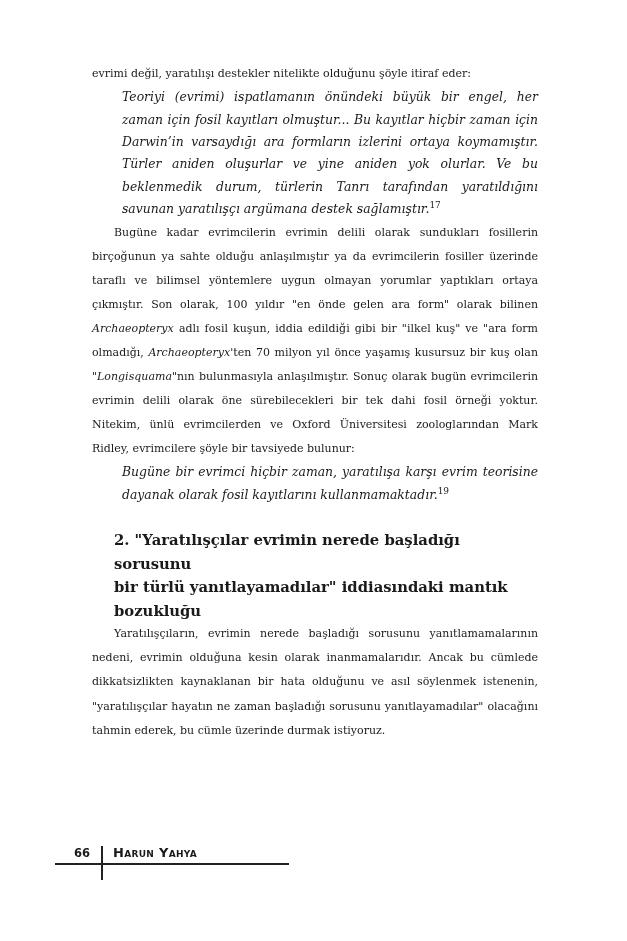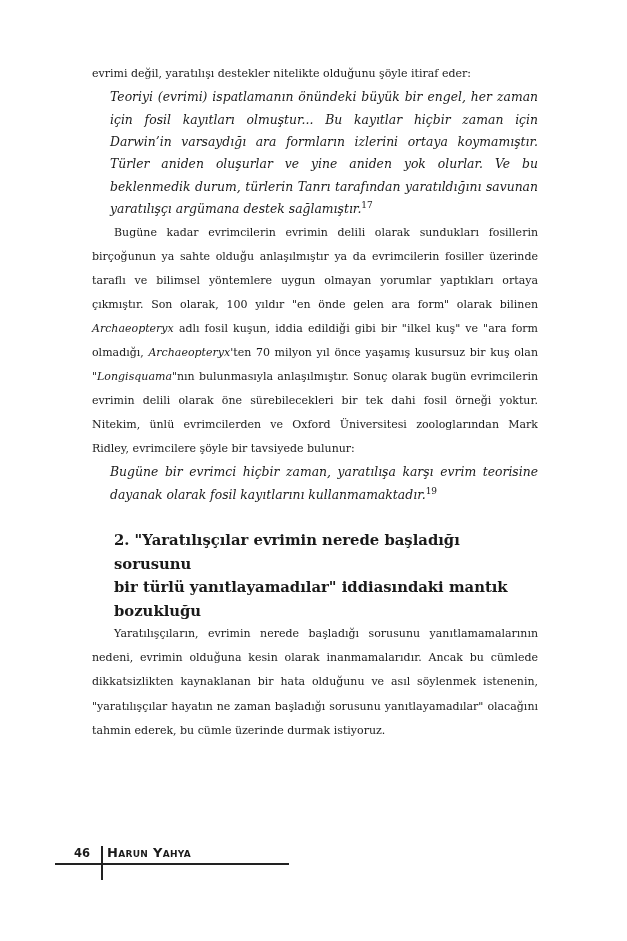--- a/index.html
+++ b/index.html
@@ -2,30 +2,30 @@
 <html><head>
 <meta charset="utf-8">
 <style>
   html, body { margin:0; padding:0; background:#ffffff; }
   body { width:627px; height:941px; position:relative; overflow:hidden; color:#1a1a1a;
          font-family:"DejaVu Serif", "Liberation Serif", serif; }
   .page { position:absolute; left:92px; top:62px; width:446px; }
   .p { font-size:11px; line-height:24.1px; text-align:justify; margin:0; }
   .p.first { text-indent:0; }
   .p.ind { text-indent:22px; }
-  .quote { margin:0 0 0 18px; font-style:italic; font-size:12.4px; line-height:22.4px; text-align:justify; }
+  .quote { margin:0 0 0 30px; font-style:italic; font-size:12.4px; line-height:22.4px; text-align:justify; }
   .quote sup, .p sup { font-size:9px; font-style:normal; vertical-align:super; line-height:0; }
   .h { font-weight:bold; font-size:14.8px; line-height:23.5px; margin:0 0 0 22px; }
   .gap-h { height:22px; }
   em { font-style:italic; }
   .footer { position:absolute; left:55px; top:846px; width:234px; height:34px; }
   .footer .rule { position:absolute; left:0; top:17px; width:234px; height:2px; background:#222; }
   .footer .vbar { position:absolute; left:46px; top:0; width:2px; height:34px; background:#222; }
   .footer .num { position:absolute; left:19px; top:0px; font-family:"DejaVu Sans", sans-serif; font-weight:bold; font-size:11.5px; }
-  .footer .author { position:absolute; left:52px; top:-1px; font-family:"DejaVu Sans", sans-serif; font-weight:bold; font-size:13px; font-variant:small-caps; letter-spacing:0.3px; }
+  .footer .author { position:absolute; left:58px; top:-1px; font-family:"DejaVu Sans", sans-serif; font-weight:bold; font-size:13px; font-variant:small-caps; letter-spacing:0.3px; }
 </style>
 </head>
 <body>
 
 <div class="page">
   <p class="p first">evrimi değil, yaratılışı destekler nitelikte olduğunu şöyle itiraf eder:</p>
 
   <p class="quote"><span>Teoriyi (evrimi) ispatlamanın önündeki büyük bir engel, her zaman için fosil kayıtları olmuştur... Bu kayıtlar hiçbir zaman için Darwin’in varsaydığı ara formların izlerini ortaya koymamıştır. Türler aniden oluşurlar ve yine aniden yok olurlar. Ve bu beklenmedik durum, türlerin Tanrı tarafından yaratıldığını savunan yaratılışçı argümana destek sağlamıştır.</span><sup>17</sup></p>
 
   <p class="p ind"><span>Bugüne kadar evrimcilerin evrimin delili olarak sundukları fosillerin birçoğunun ya sahte olduğu anlaşılmıştır ya da evrimcilerin fosiller üzerinde taraflı ve bilimsel yöntemlere uygun olmayan yorumlar yaptıkları ortaya çıkmıştır. Son olarak, 100 yıldır "en önde gelen ara form" olarak bilinen </span><em>Archaeopteryx</em><span> adlı fosil kuşun, iddia edildiği gibi bir "ilkel kuş" ve "ara form olmadığı, </span><em>Archaeopteryx</em><span>'ten 70 milyon yıl önce yaşamış kusursuz bir kuş olan "</span><em>Longisquama</em><span>"nın bulunmasıyla anlaşılmıştır.  Sonuç olarak bugün evrimcilerin evrimin delili olarak öne sürebilecekleri bir tek dahi fosil örneği yoktur. Nitekim, ünlü evrimcilerden ve Oxford Üniversitesi zoologlarından Mark Ridley, evrimcilere şöyle bir tavsiyede bulunur:</span></p>
@@ -40,15 +40,15 @@
     <div>bir türlü yanıtlayamadılar" iddiasındaki mantık bozukluğu</div>
   </div>
 
   <p class="p ind">Yaratılışçıların, evrimin nerede başladığı sorusunu yanıtlamamalarının nedeni, evrimin olduğuna kesin olarak inanmamalarıdır. Ancak bu cümlede dikkatsizlikten kaynaklanan bir hata olduğunu ve asıl söylenmek istenenin, "yaratılışçılar hayatın ne zaman başladığı sorusunu yanıtlayamadılar" olacağını tahmin ederek, bu cümle üzerinde durmak istiyoruz.</p>
 
 </div>
 
 <div class="footer">
   <div class="rule"></div>
   <div class="vbar"></div>
-  <span class="num">46</span>
+  <span class="num">66</span>
   <span class="author">Harun Yahya</span>
 </div>
 
 </body></html>

